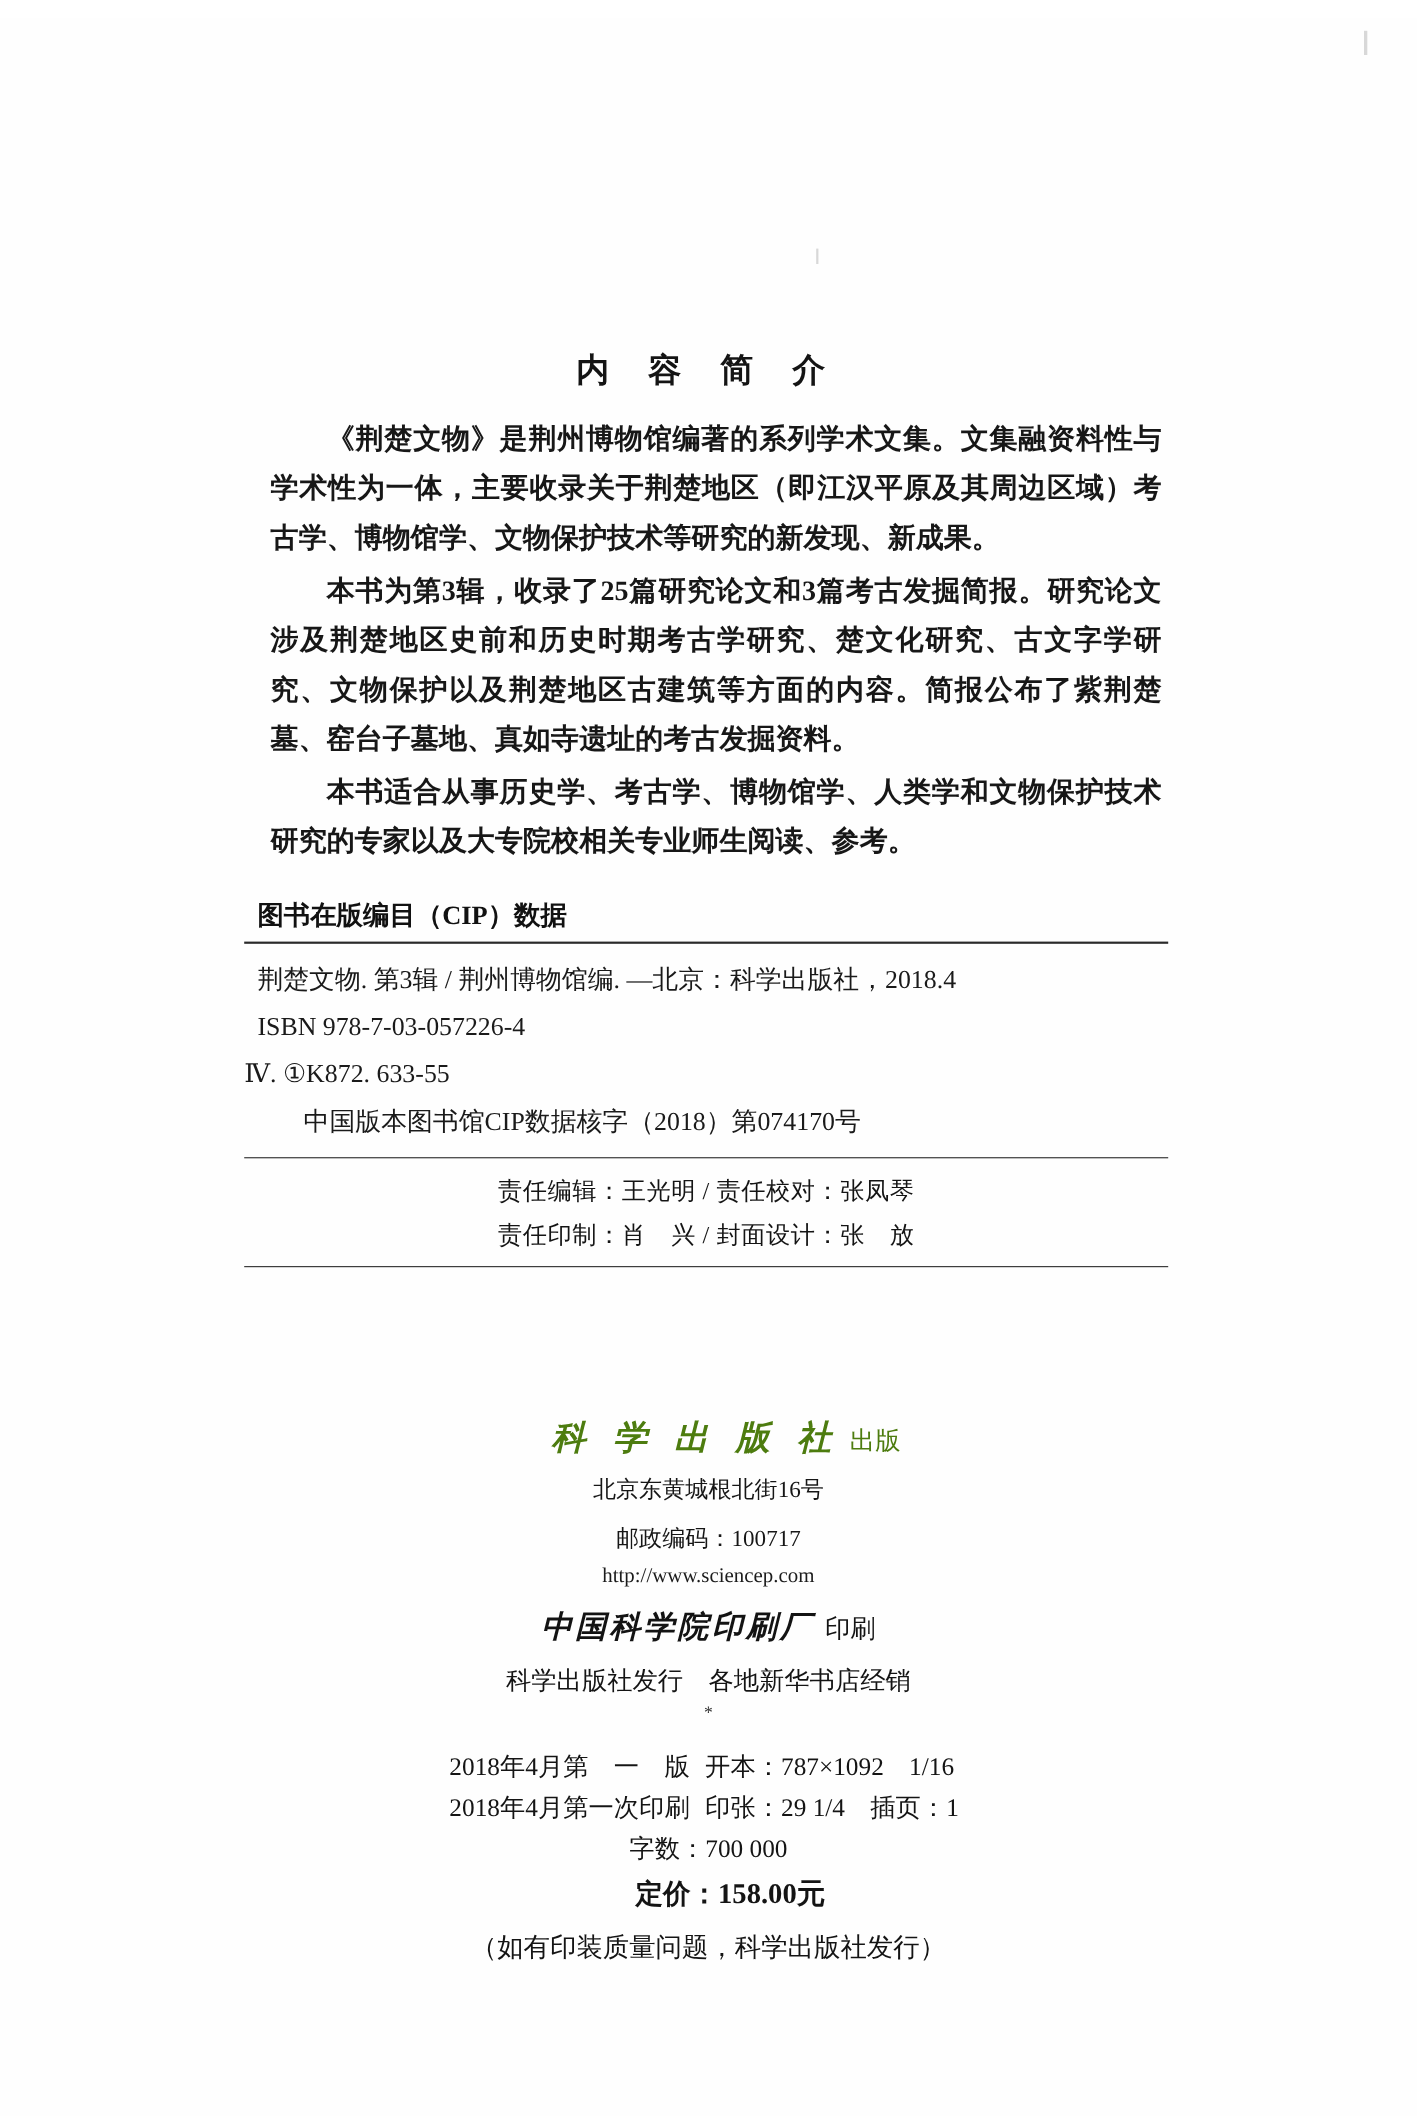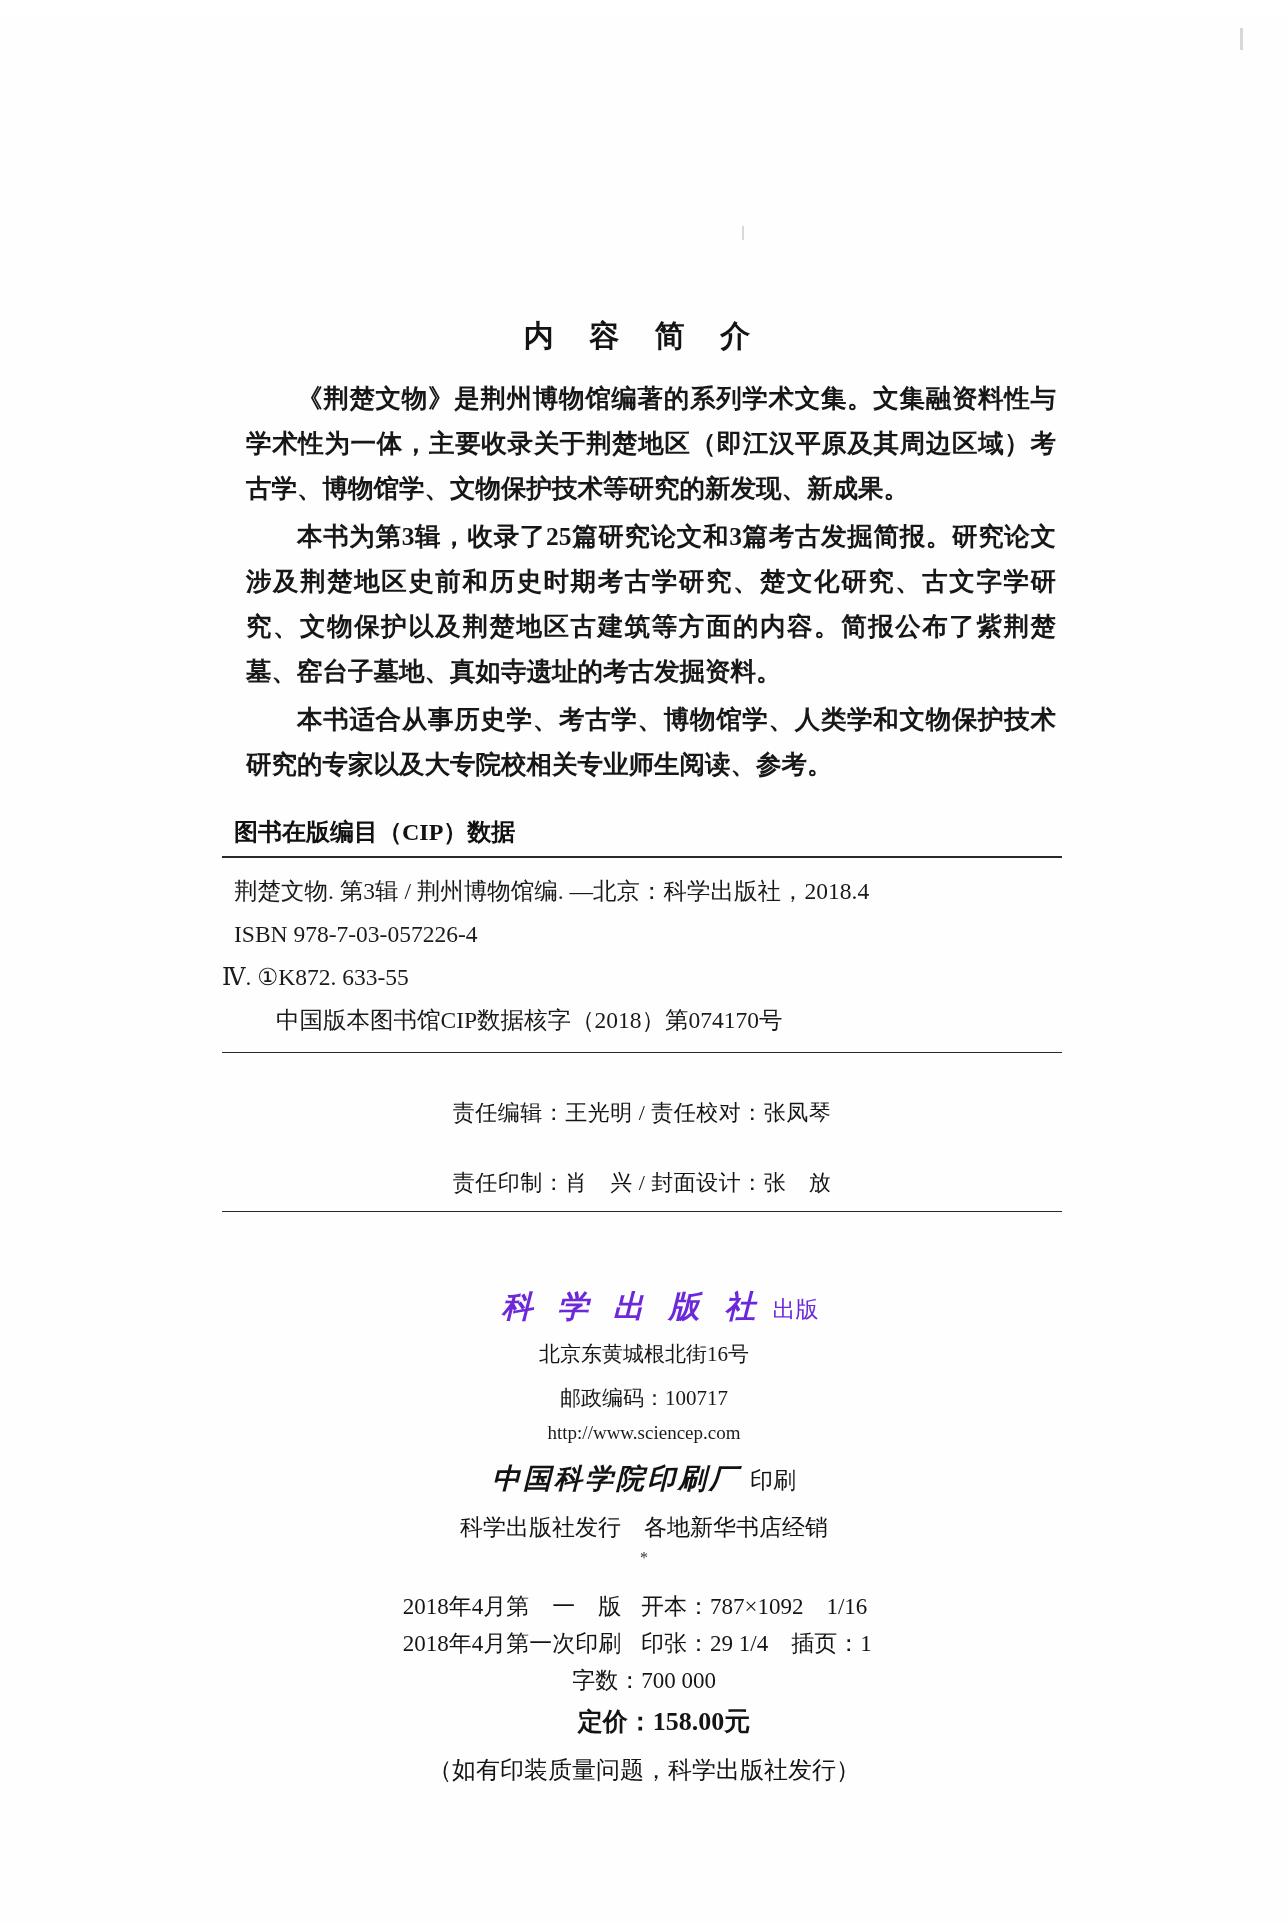--- a/index.html
+++ b/index.html
@@ -78,32 +78,32 @@
   .cip-body .l3 { padding-left: 30px; }
   .cip-body .l4 { padding-left: 0px; }
   .cip-body .l5 { padding-left: 54px; }
   .credits {
     padding: 10px 0 8px 0;
     font-size: 22px;
     line-height: 40px;
     text-align: center;
     color: #141414;
   }
-  .credits div { letter-spacing: 0.5px; margin-top: 30px; }
+  .credits div { letter-spacing: 0.5px; }
   
   .pub-block {
     position: absolute;
     left: 0;
     top: 1270px;
     width: 1288px;
     text-align: center;
   }
   .pub-logo-line {
     font-size: 31px;
-    color: #6d28d9;
+    color: #4d7c0f;
     letter-spacing: 7px;
     font-family: "DejaVu Serif", serif;
     font-style: italic;
     font-weight: 600;
     padding-left: 32px;
   }
   .pub-logo-line .suffix {
     font-size: 23px;
     font-style: normal;
     font-weight: 400;
@@ -159,21 +159,21 @@
     font-size: 23px;
     line-height: 37px;
     color: #141414;
   }
   .spec-row {
     display: flex;
     justify-content: center;
   }
   .spec-left {
     width: 230px;
-    text-align: center;
+    text-align: right;
   }
   .spec-right {
     width: 250px;
     text-align: left;
     padding-left: 14px;
   }
   .spec-center {
     text-align: center;
   }
   .price {

